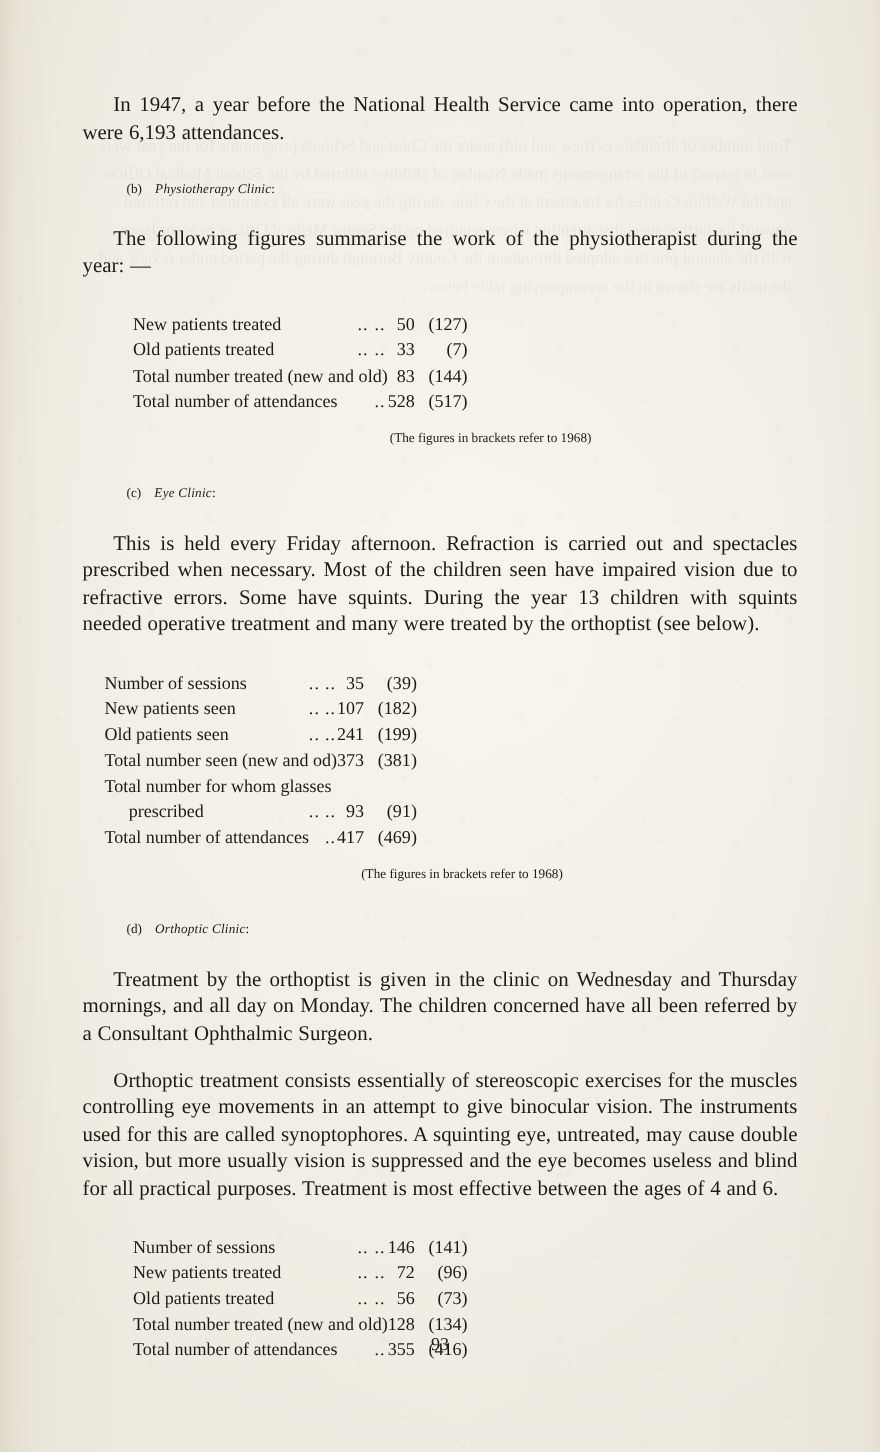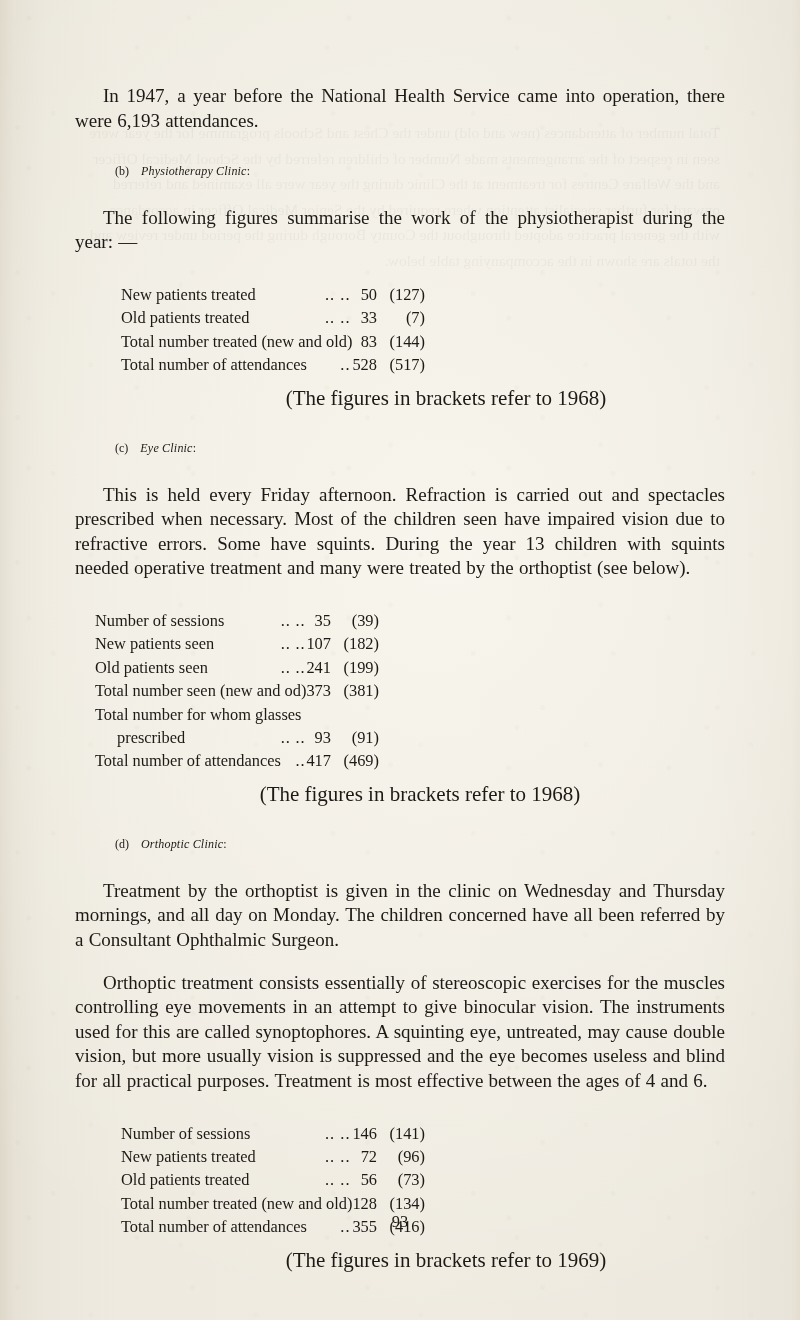--- a/index.html
+++ b/index.html
@@ -126,21 +126,21 @@
   }
   td.prev {
     text-align: right;
     min-width: 48px;
   }
   .dots {
     letter-spacing: 1px;
   }
   .note {
     text-align: center;
-    font-size: 21px;
+    font-size: 12px;
     line-height: 23.4px;
     margin-top: 5px;
   }
 
   .tbl-wrap { width: 100%; }
   .tbl-1 { padding-left: 46px; }
   .tbl-2 { padding-left: 20px; }
   .tbl-3 { padding-left: 46px; }
   .tbl-wrap > table { margin-left: 0; }
 
@@ -312,20 +312,19 @@
             <td class="prev">(134)</td>
           </tr>
           <tr>
             <td class="lbl" colspan="2">Total number of attendances</td>
             <td class="dots">..</td>
             <td class="num">355</td>
             <td class="prev">(416)</td>
           </tr>
         </tbody>
       </table>
-      <div class="note">(The figures in brackets refer to 1969)</div>
     </div>
 
   </div>
 
   <div class="folio">93</div>
 
 </div>
 
 </body></html>

